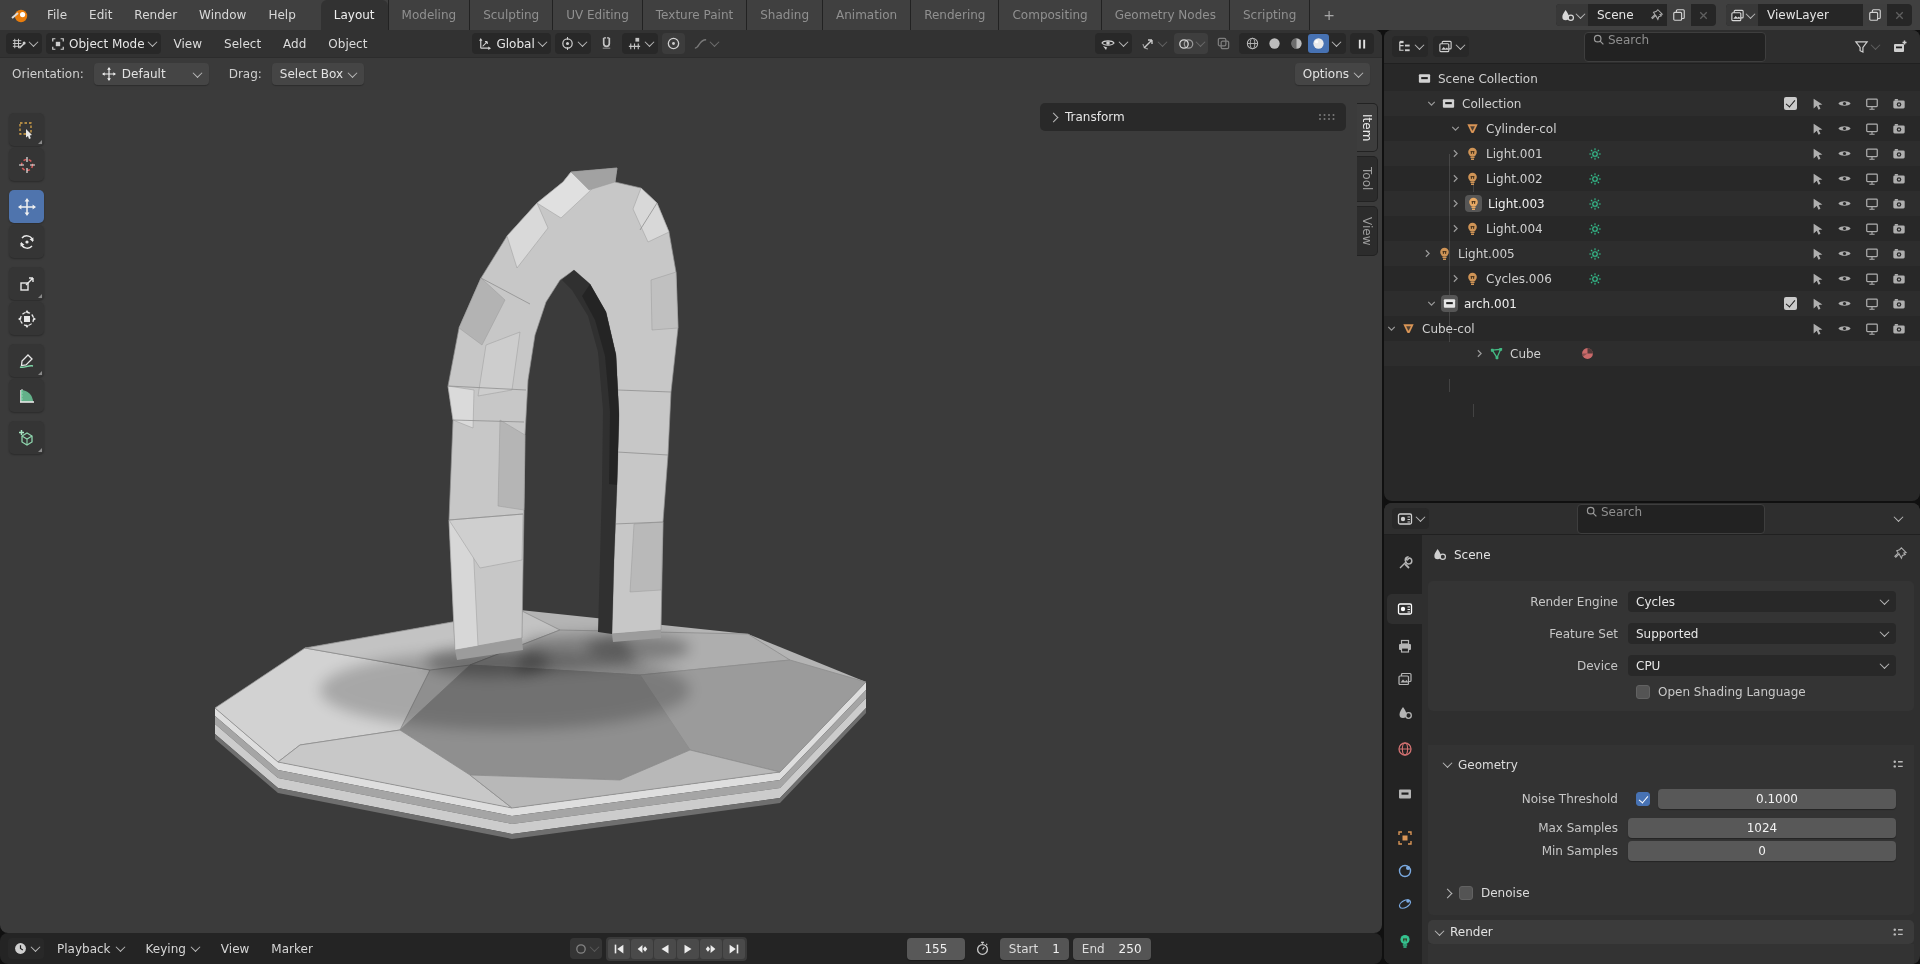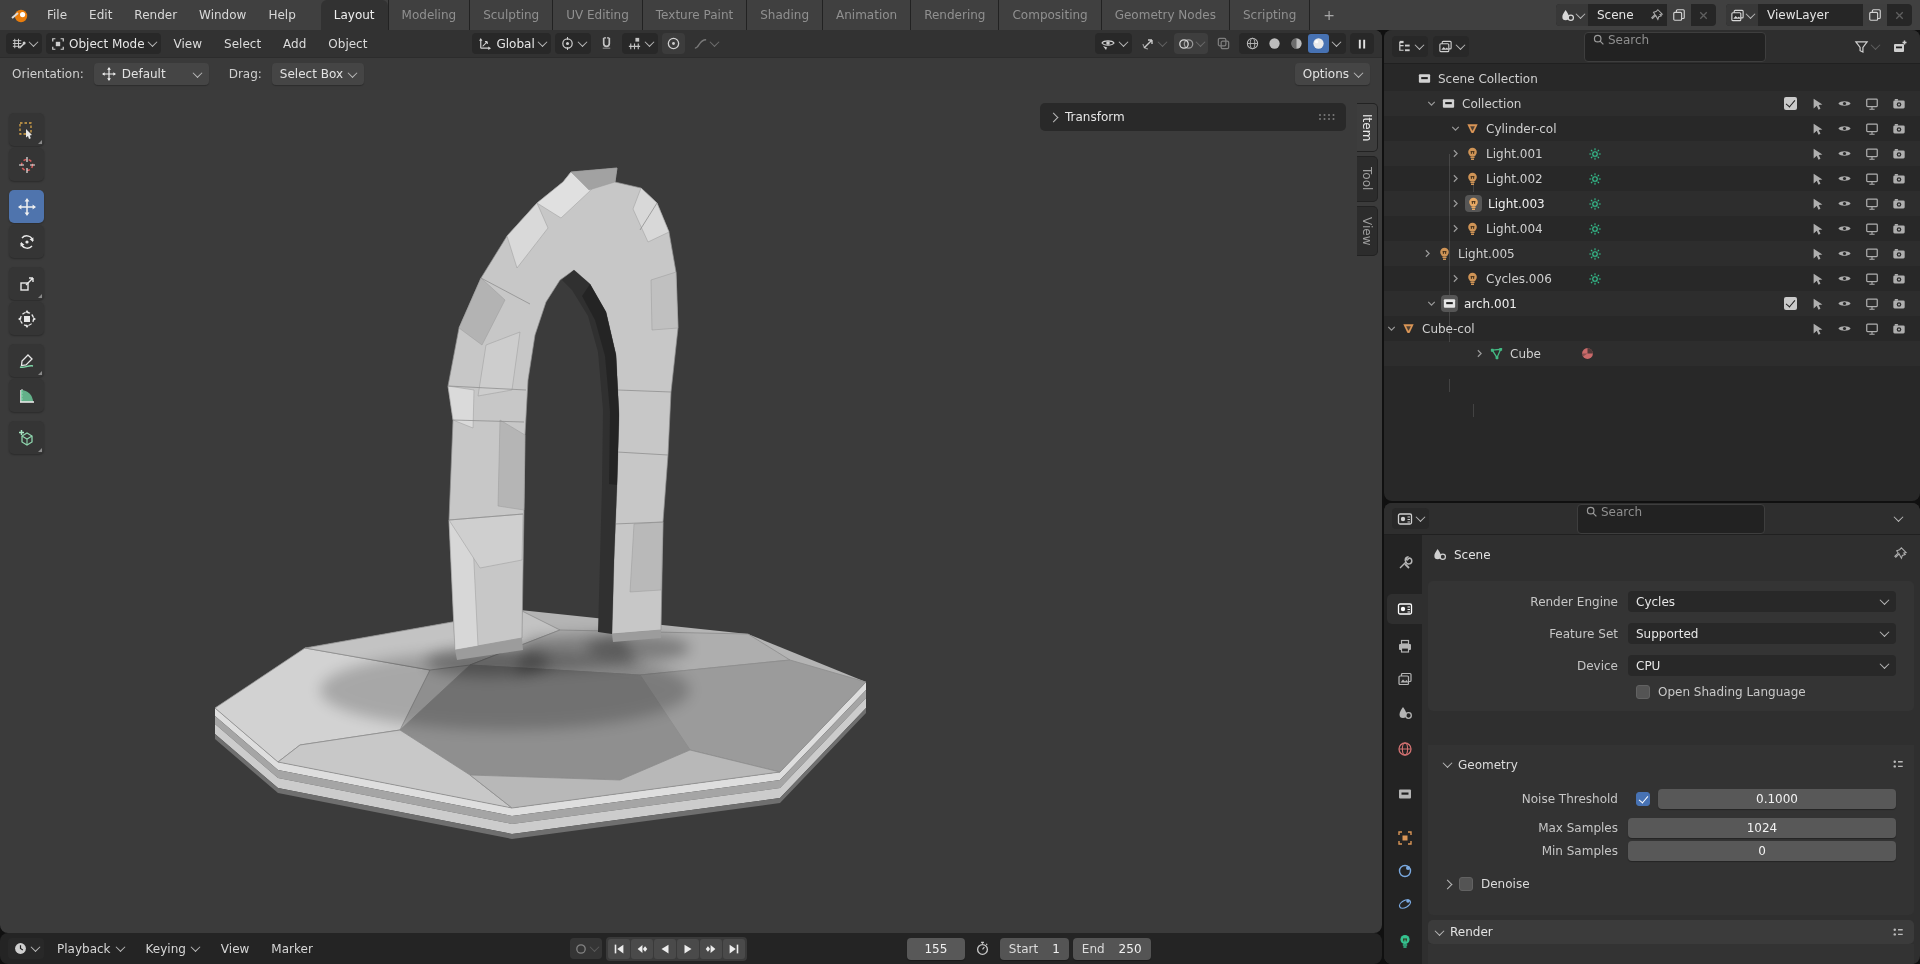--- a/index.html
+++ b/index.html
@@ -1367,21 +1367,21 @@
       <div class="pslider" style="margin-right:14px">0.1000</div>
     </div>
     <div class="pl-row" style="left:10px;top:283px;width:478px">
       <span class="plabel">Max Samples</span>
       <div class="pslider" style="margin-right:14px">1024</div>
     </div>
     <div class="pl-row" style="left:10px;top:306px;width:478px">
       <span class="plabel">Min Samples</span>
       <div class="pslider" style="margin-right:14px">0</div>
     </div>
-    <div class="pl-row" style="left:22px;top:342px;width:462px;gap:8px">
+    <div class="pl-row" style="left:22px;top:351px;width:462px;gap:8px">
       <span class="chev" style="transform:rotate(-45deg)"></span>
       <span class="pcheck"></span>
       <span style="color:#dcdcdc">Denoise</span>
     </div>
 
     <div class="phead" style="top:385px">
       <span class="chev"></span>
       <span>Render</span>
       <svg class="ic" style="margin-left:auto" width="15" height="15" color="#bbbbbb">
           <use href="#i-preset"></use>

